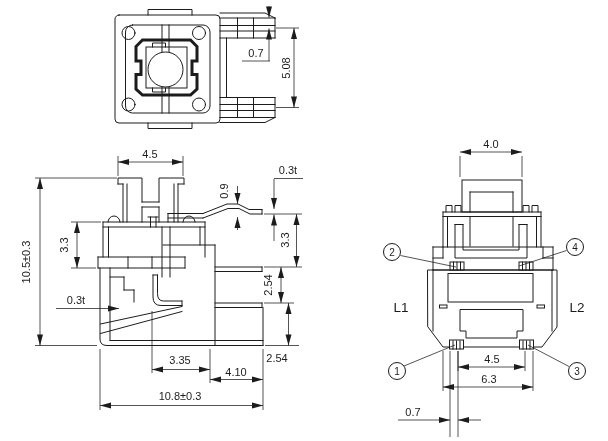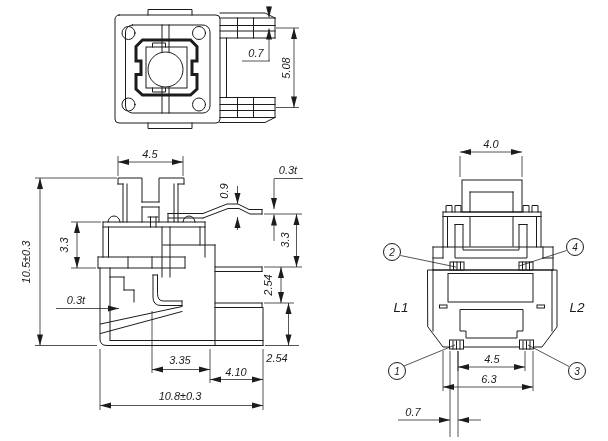--- a/index.html
+++ b/index.html
@@ -1,16 +1,16 @@
 <!DOCTYPE html>
 <html><head>
 <meta charset="utf-8">
 <style>
   html,body{margin:0;padding:0;background:#fff;}
-  .canvas{position:relative;width:608px;height:441px;background:#fff;overflow:hidden;font-style:italic;}
+  .canvas{position:relative;width:608px;height:441px;background:#fff;overflow:hidden;}
   svg{display:block;}
   .edge{stroke:#1c1c1c;fill:none;stroke-width:1;stroke-linecap:square;}
   .thickband{stroke:#1c1c1c;fill:none;stroke-width:3;}
   .thin{stroke:#1c1c1c;fill:none;stroke-width:0.75;}
   .wfill{fill:#ffffff;stroke:#1c1c1c;stroke-width:1;}
   text{font-family:"Liberation Sans", sans-serif;font-size:11px;fill:#1c1c1c;}
   text.big{font-size:13.5px;}
   text.callout{font-size:10px;}
   text.mid{text-anchor:middle;}
 </style>

